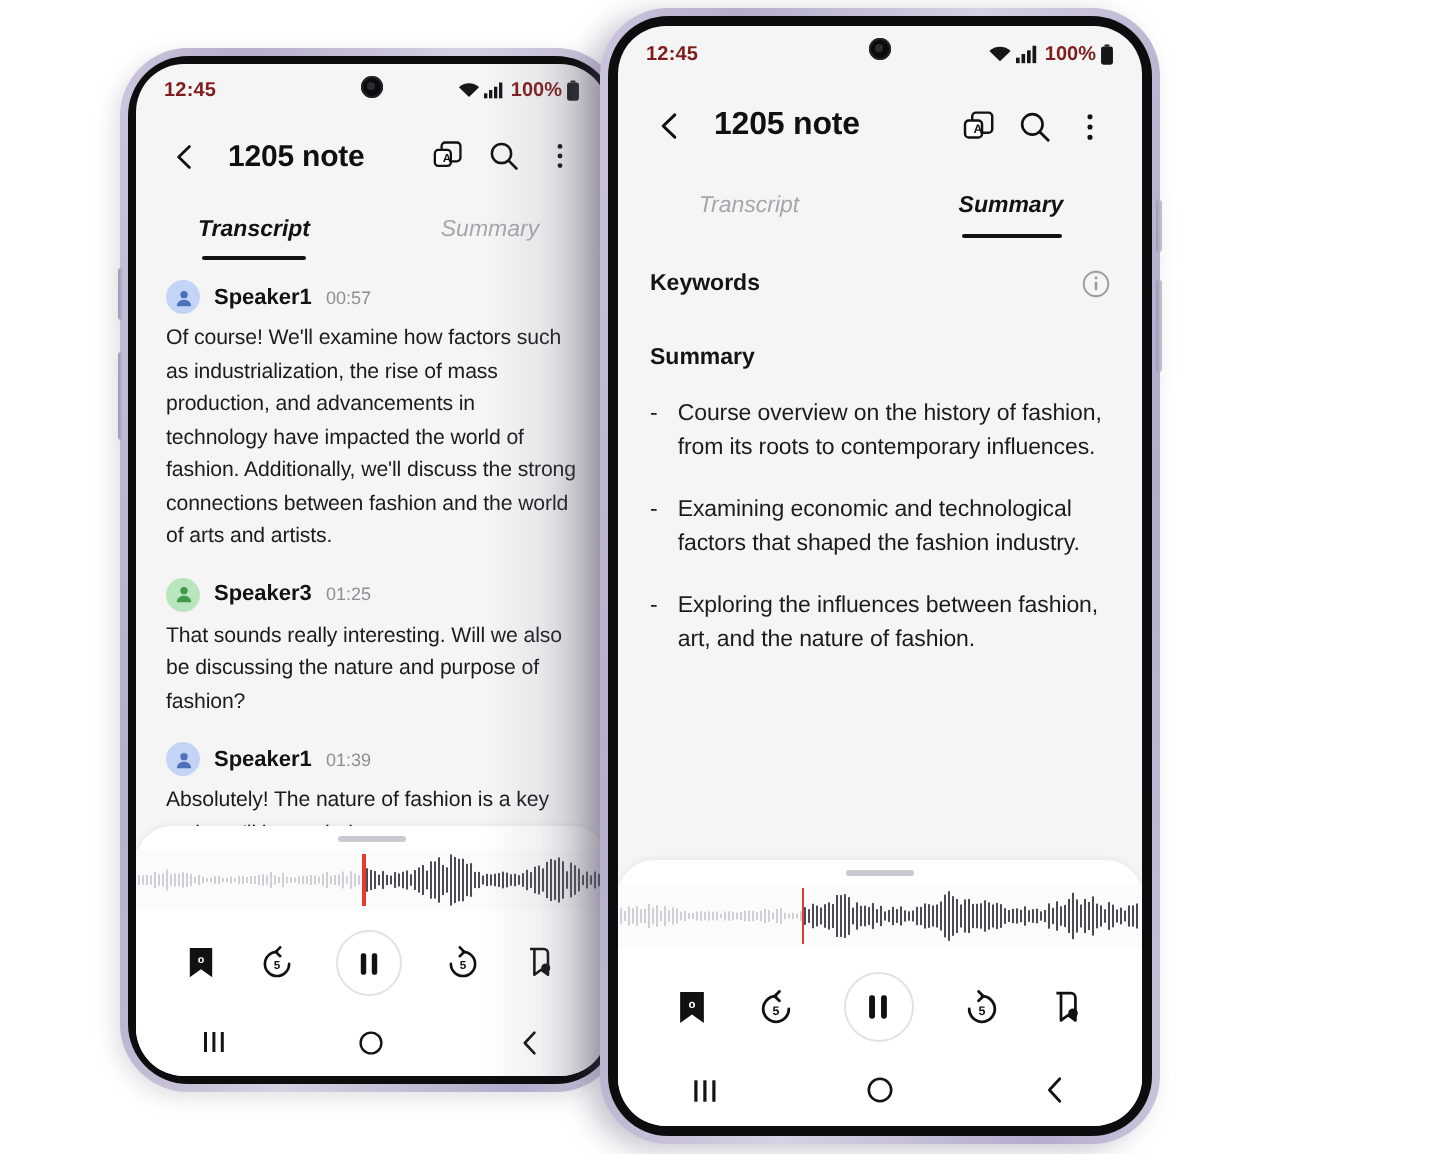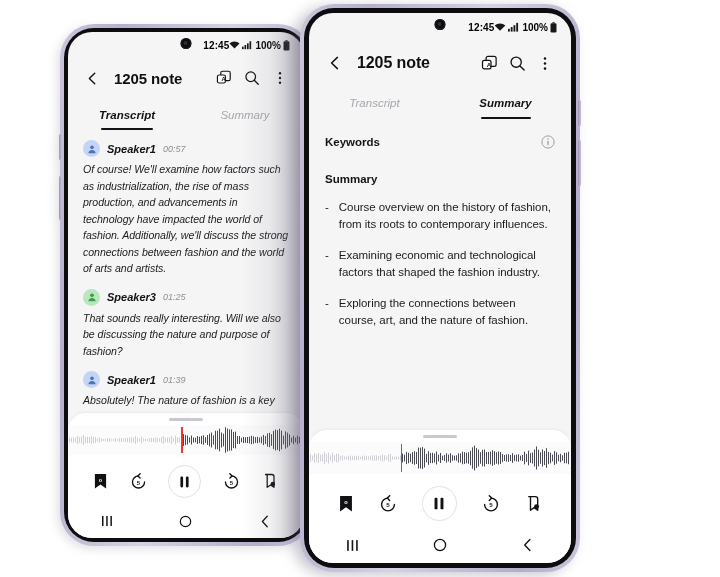--- a/index.html
+++ b/index.html
@@ -51,22 +51,22 @@
     position: absolute; right: 0; top: 0; bottom: 0; width: 62px;
     background: linear-gradient(90deg, rgba(120,115,130,0) 0%, rgba(120,115,130,0.10) 45%, rgba(95,90,110,0.30) 82%, rgba(80,75,95,0.42) 100%);
     pointer-events: none; z-index: 40;
   }
   #phoneRight { z-index: 20; filter: drop-shadow(-7px 3px 7px rgba(90,85,110,0.34)); }
   #phoneLeft { z-index: 10; filter: drop-shadow(-3px 3px 5px rgba(90,85,110,0.18)); }
 
   
   .statusbar {
     position: relative; height: 26px; flex: 0 0 26px;
-    display: flex; align-items: center; justify-content: flex-end;
-    padding: 0 14px; color: #000000;
+    display: flex; align-items: center; justify-content: space-between;
+    padding: 0 14px; color: #7f1d1d; gap: 20px;
   }
   .sb-time { font-size: 10px; font-weight: 600; letter-spacing: .1px; }
   .sb-right { display: flex; align-items: center; gap: 2px; }
   .sb-right .pct { font-size: 10px; font-weight: 600; margin-left: 1px; }
   .punch {
     position: absolute; left: 50%; transform: translateX(-50%);
     top: 6px; width: 11px; height: 11px; border-radius: 50%;
     background: #0b0b0d; box-shadow: inset 0 0 0 1px #232327;
   }
   .punch::after{
@@ -92,21 +92,21 @@
     font-size: 11.5px; color: #a6a6ac; position: relative;
   }
   .tab.active { color: #121214; font-weight: 700; }
   .tab.active .tab-underline {
     position: absolute; bottom: 2px; left: 50%; transform: translateX(-50%);
     height: 2px; background: #121214; width: 52px; border-radius: 1px;
   }
 
   
   .content { flex: 1; overflow: hidden; padding: 8px 15px 4px 15px; position: relative; }
-  .turn { margin-bottom: 12px; font-style: italic; }
+  .turn { margin-bottom: 12px; }
   .turn-head { display: flex; align-items: center; gap: 7px; margin-bottom: 4px; }
   .avatar {
     width: 17px; height: 17px; border-radius: 50%;
     display: flex; align-items: center; justify-content: center;
   }
   .avatar.blue { background: #c3d4f7; }
   .avatar.green { background: #b9e6bd; }
   .speaker { font-size: 11px; font-weight: 700; color: #121214; }
   .ts { font-size: 9px; color: #8e8e95; font-weight: 400; }
   .turn-body { font-size: 10.6px; line-height: 16.5px; color: #1b1b1e; letter-spacing: -.05px; }
@@ -545,21 +545,21 @@
           <div class="bullet">
             <span class="dash">-</span>
             <span class="btext">Course overview on the history of fashion, from its roots to contemporary influences.</span>
           </div>
           <div class="bullet">
             <span class="dash">-</span>
             <span class="btext">Examining economic and technological factors that shaped the fashion industry.</span>
           </div>
           <div class="bullet">
             <span class="dash">-</span>
-            <span class="btext">Exploring the connections between course, art, and the nature of fashion.</span>
+            <span class="btext">Exploring the influences between fashion, art, and the nature of fashion.</span>
           </div>
         </div>
       </div>
 
       <div class="player">
         <div class="grabber"></div>
         <div class="wave" style="height:32px;">
           <svg viewBox="0 0 262 32" preserveAspectRatio="none">
             <g id="wvR">
                 <rect x="1.00" y="12.17" width="1" height="7.66" fill="#cfcfd6"></rect>

